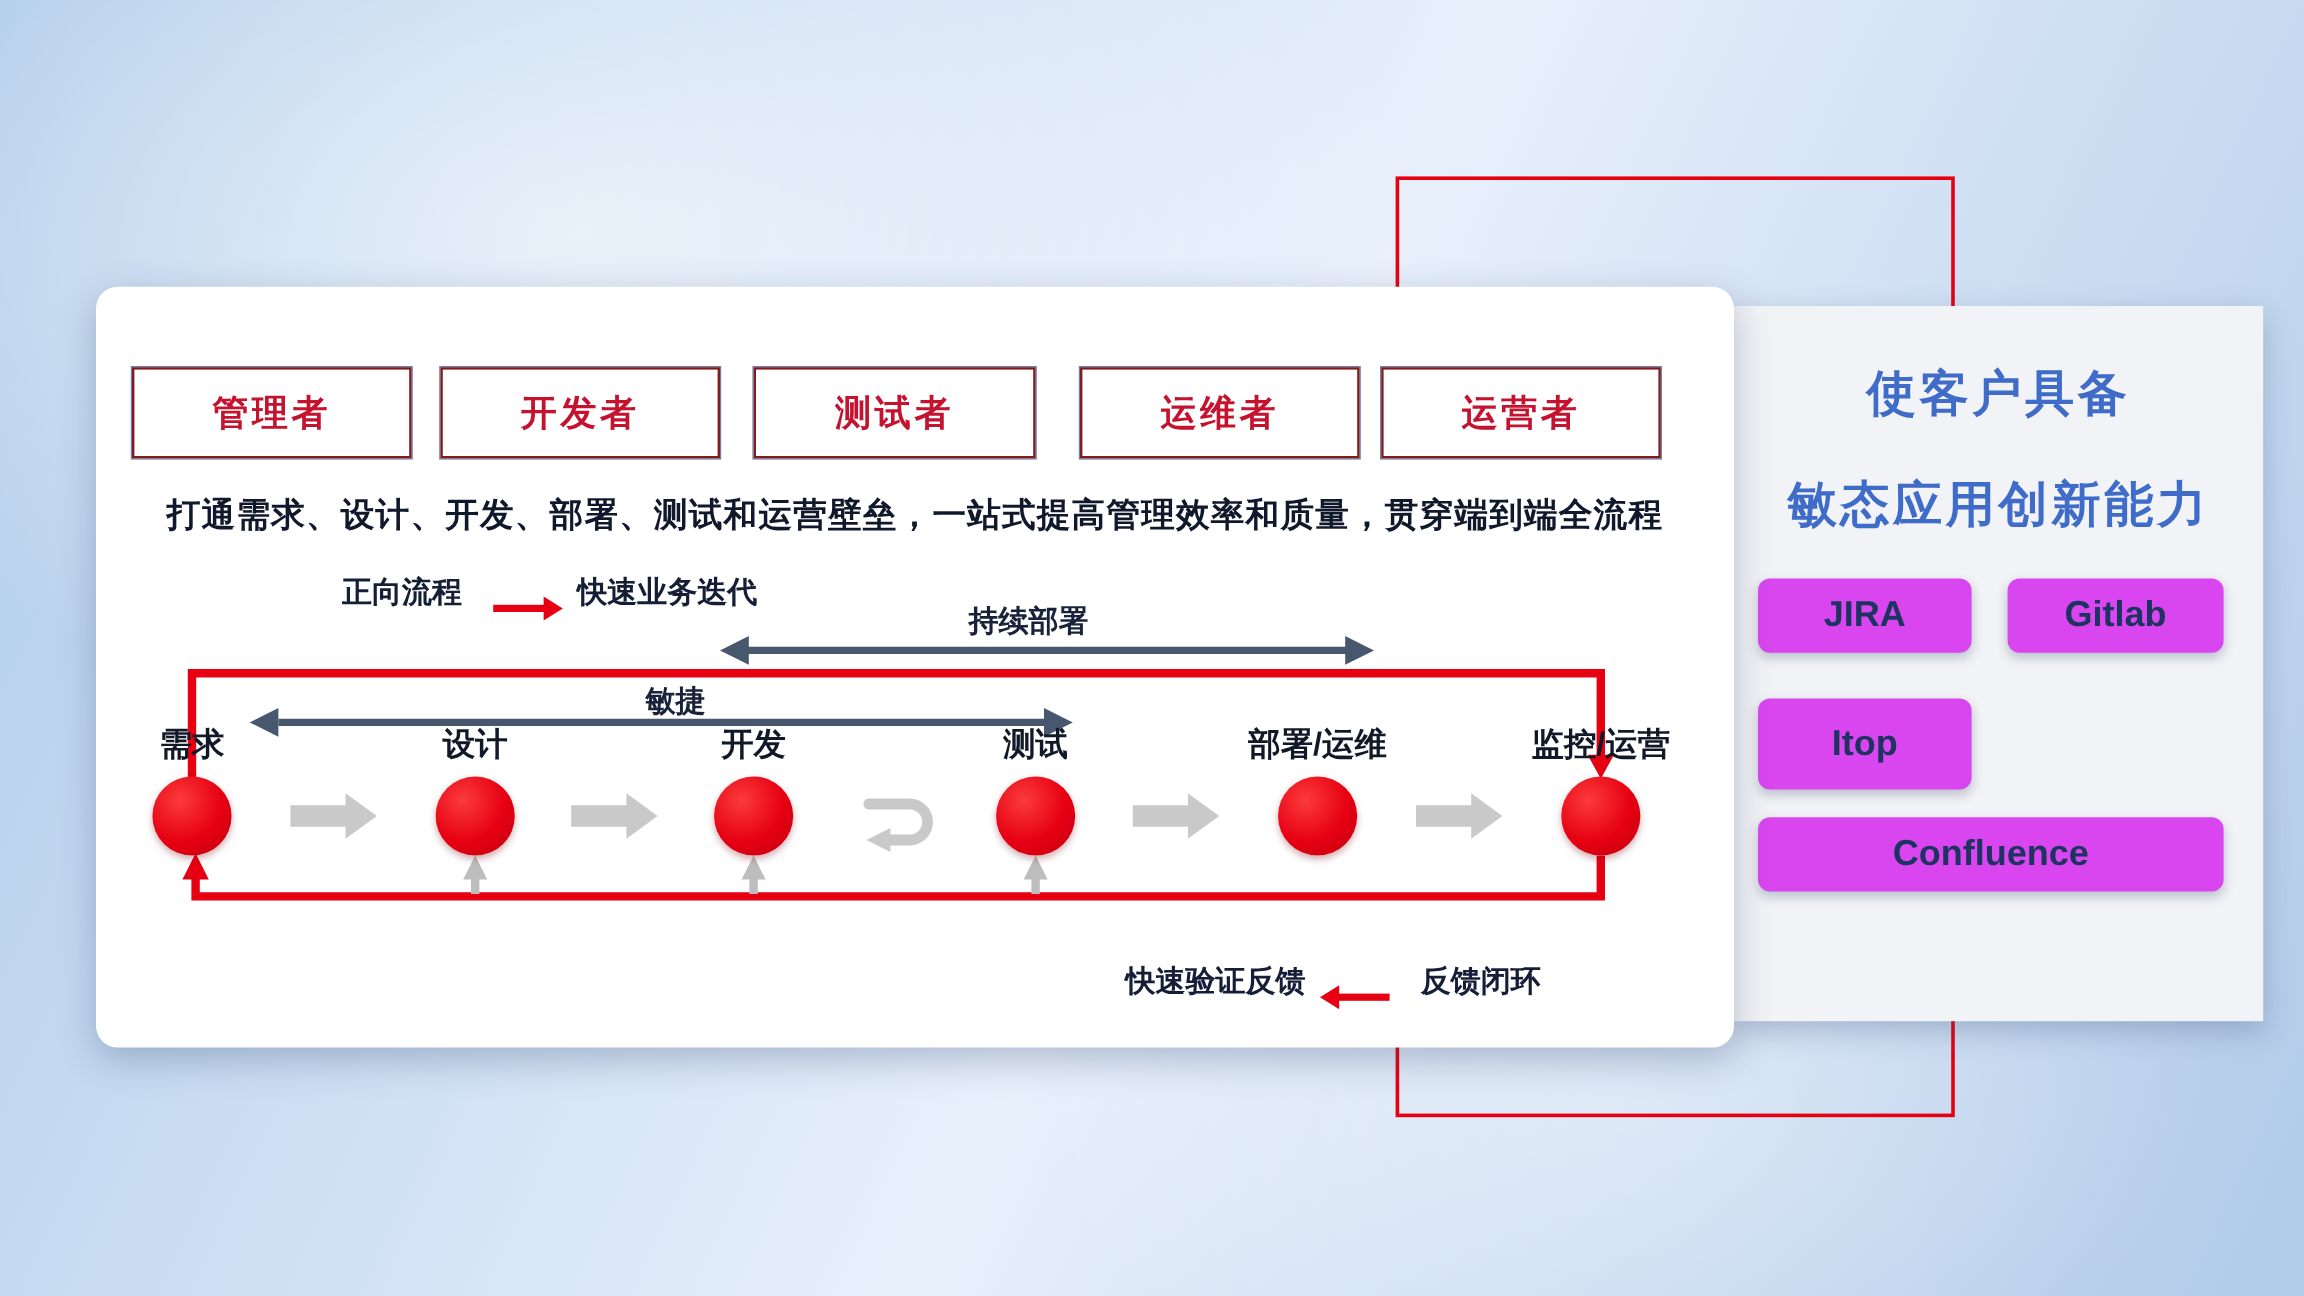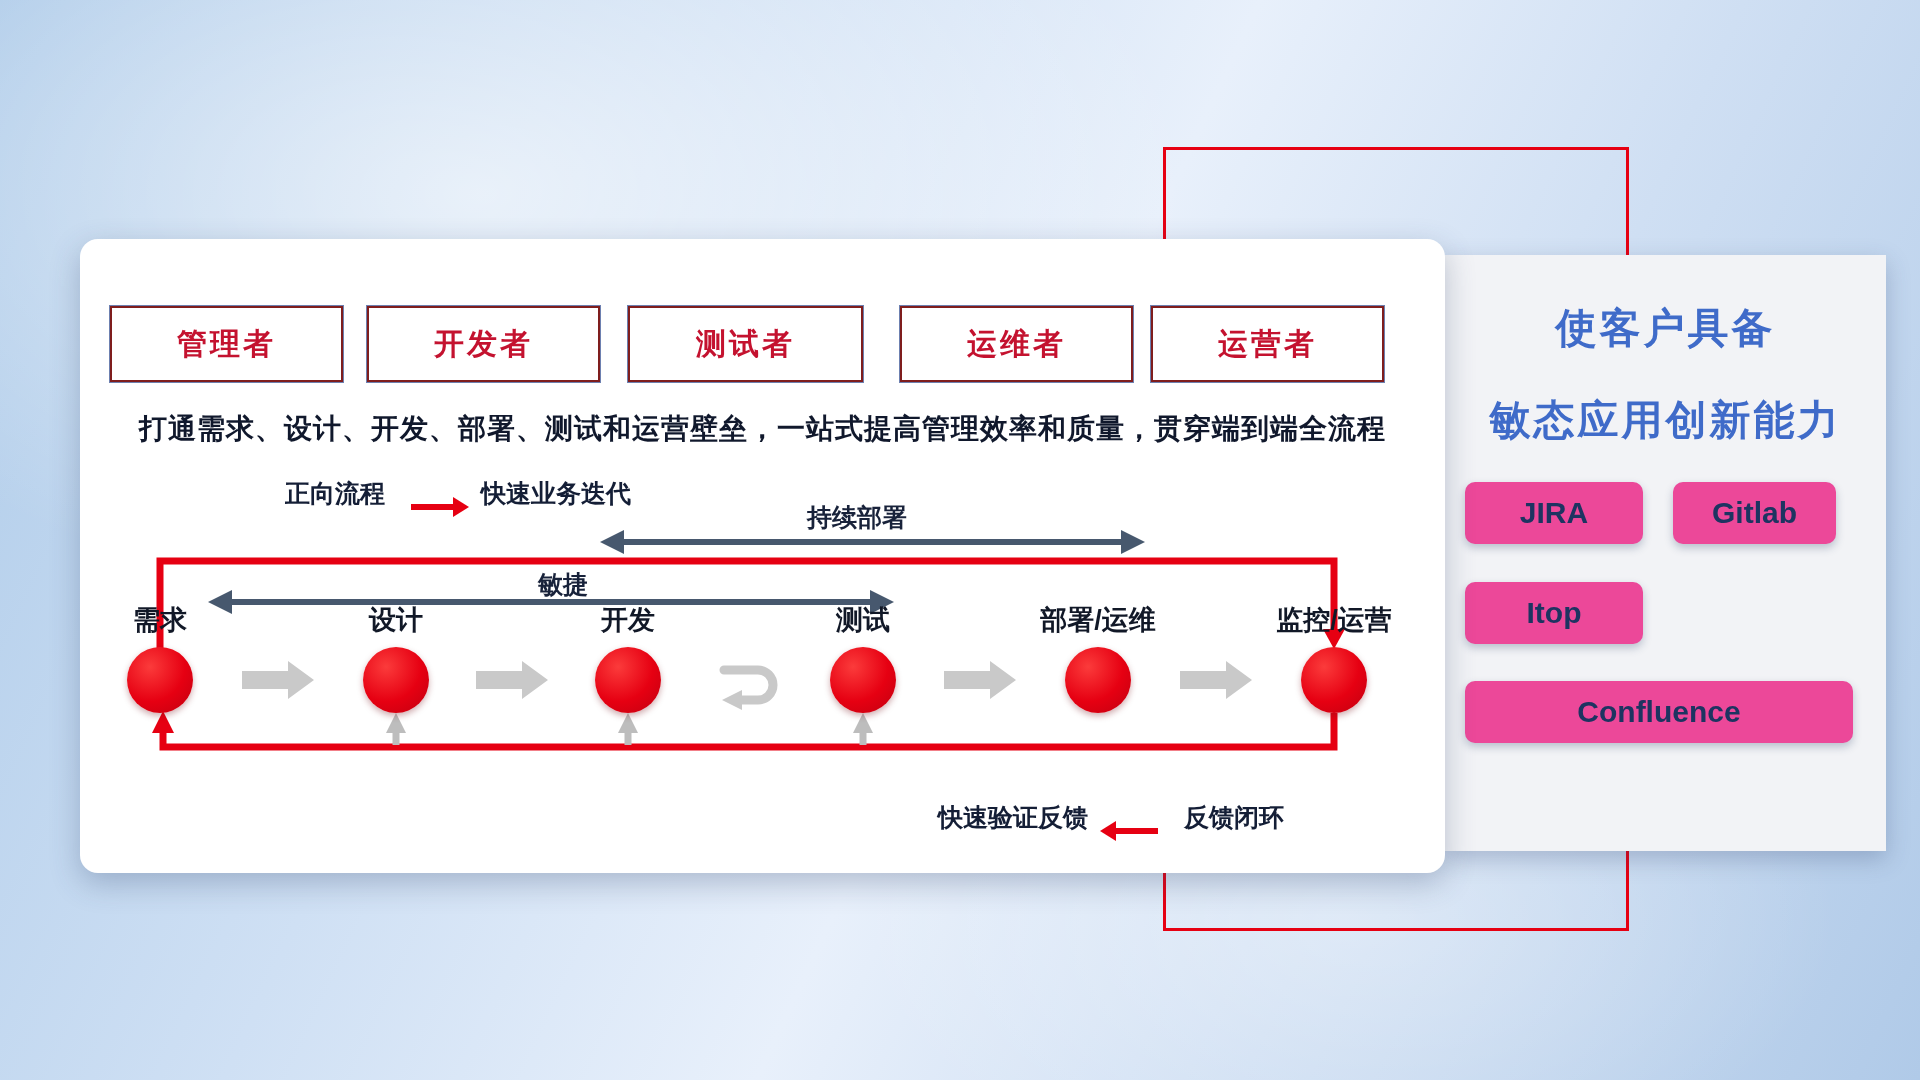--- a/index.html
+++ b/index.html
@@ -59,21 +59,21 @@
   .gray-up-head { fill:#bdbdbd; }
 
   .node-circle { position:absolute; top:408px; width:66px; height:66px; border-radius:50%;
     background:radial-gradient(circle at 35% 30%, #fb3b3b 0%, var(--accent-red,#e60012) 55%, #c00010 100%);
     box-shadow:0 3px 6px rgba(120,20,30,.35); }
   .node-label { position:absolute; transform:translate(-50%,-50%); top:381px;
     font-size:27px; font-weight:700; color:#111827; white-space:nowrap; }
 
   .side-title { position:absolute; left:0; width:100%; text-align:center;
     font-size:41px; font-weight:700; color:var(--title-blue,#3f6bc9); letter-spacing:3px; }
-  .tool-btn { position:absolute; background:#ec4899; border-radius:10px;
+  .tool-btn { position:absolute; background:#d946ef; border-radius:10px;
     box-shadow:0 4px 9px rgba(40,60,100,.28);
     display:flex; align-items:center; justify-content:center;
     font-size:30px; font-weight:700; color:#1d3461; }
 </style>
 </head>
 <body>
 
 <div class="stage">
 
   <div class="red-frame"></div>
@@ -163,18 +163,18 @@
       <span>反馈闭环</span>
     </div>
 
   </div>
 
   <div class="side-panel">
     <div class="side-title" style="top:46px;">使客户具备</div>
     <div class="side-title" style="top:138px;">敏态应用创新能力</div>
 
     <div class="tool-btn" style="left:20px;  top:227px; width:178px; height:62px;">JIRA</div>
-    <div class="tool-btn" style="left:228px; top:227px; width:163px; height:62px;">Gitlab</div>
-    <div class="tool-btn" style="left:20px;  top:327px; width:178px; height:62px;">Itop</div>
+    <div class="tool-btn" style="left:228px; top:227px; width:180px; height:62px;">Gitlab</div>
+    <div class="tool-btn" style="left:20px;  top:327px; width:178px; height:76px;">Itop</div>
     <div class="tool-btn" style="left:20px;  top:426px; width:388px; height:62px;">Confluence</div>
   </div>
 
 </div>
 
 </body></html>

